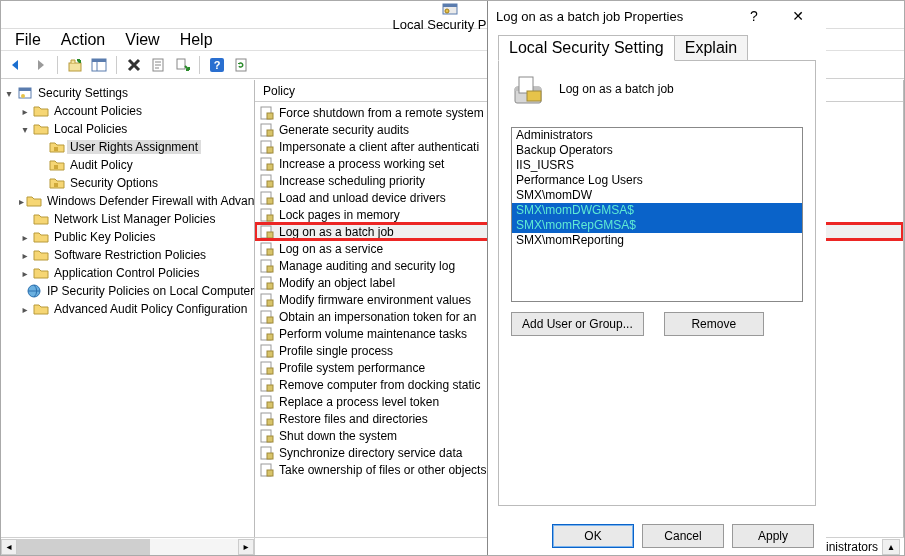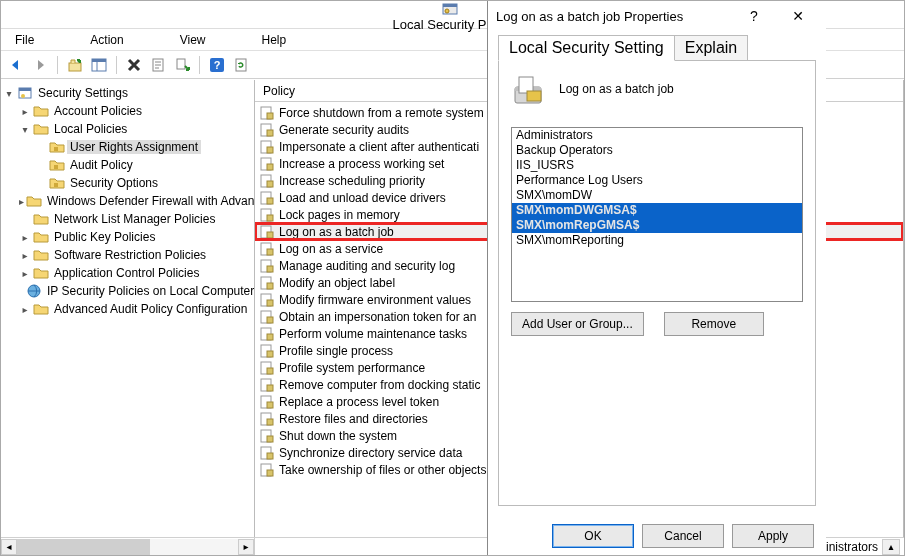--- a/index.html
+++ b/index.html
@@ -29,23 +29,22 @@
     width: 16px; height: 16px;
     margin-right: 6px;
     display: inline-flex;
   }
   
   .menubar {
     height: 22px;
     display: flex;
     align-items: center;
     padding: 0 4px;
-    font-size: 12px;
+    font-size: 16px;
     border-bottom: 1px solid #e0e0e0;
-    gap: 36px;
   }
   .menubar .menuitem { padding: 2px 10px; cursor: default; }
   
   .toolbar {
     height: 28px;
     display: flex;
     align-items: center;
     padding: 2px 4px;
     gap: 2px;
     border-bottom: 1px solid #d0d0d0;
@@ -208,21 +207,21 @@
     background:#fff;
     height: 175px;
     overflow:hidden;
     font-size:12px;
     margin-bottom: 10px;
   }
   .useritem {
     padding: 0 4px; height: 15px; line-height:15px;
     white-space:nowrap;
   }
-  .useritem.selected { background:#0a63c9; color:#e5e5e5;font-weight:bold; }
+  .useritem.selected { background:#0a63c9; color:#5eead4; }
   .dlg-btnrow {
     display:flex; gap: 20px;
     margin-bottom: 8px;
   }
   .winbutton {
     height: 24px;
     min-width: 130px;
     background:#e9e9e9;
     border:1px solid #999;
     font-size:12px;

